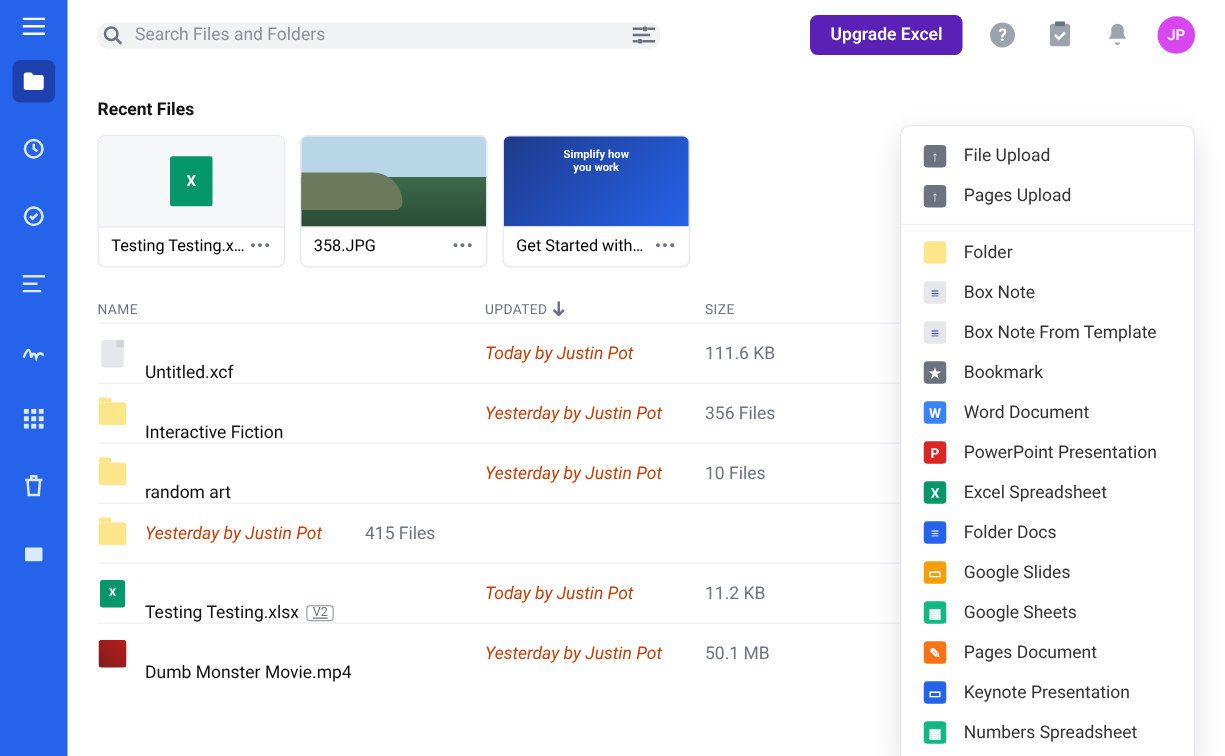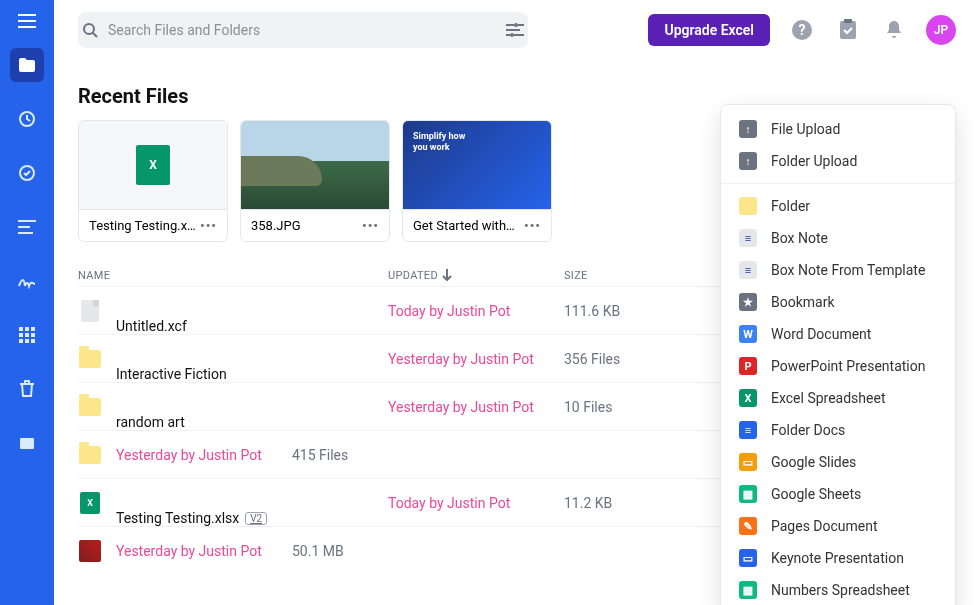--- a/index.html
+++ b/index.html
@@ -3,53 +3,53 @@
 <meta charset="utf-8">
 <style>
 * { box-sizing: border-box; margin: 0; padding: 0; font-family: -apple-system, BlinkMacSystemFont, "Segoe UI", Roboto, Helvetica, Arial, sans-serif; }
 body { width: 980px; height: 605px; overflow: hidden; background: #fff; display: flex; }
 .sidebar { width: 54px; background: #2563eb; display: flex; flex-direction: column; align-items: center; padding-top: 14px; gap: 20px; }
 .sidebar .ham { color: #fff; font-size: 20px; cursor: pointer; }
 .sidebar .nav-item { width: 34px; height: 34px; display:flex; align-items:center; justify-content:center; border-radius: 6px; color:#dbeafe; cursor:pointer; }
 .sidebar .nav-item.active { background:#1e40af; color:#fff; }
 .main { flex:1; display:flex; flex-direction:column; }
 .topbar { display:flex; align-items:center; gap:18px; padding: 12px 24px 8px 24px; }
-.searchwrap { flex:0 0 450px; background:#f1f2f4; border-radius:8px; height:36px; display:flex; align-items:center; padding:0 4px; gap:10px; }
+.searchwrap { flex:0 0 450px; background:#f1f2f4; border-radius:8px; height:21px; display:flex; align-items:center; padding:0 4px; gap:10px; }
 .searchwrap input { flex:1; border:none; background:transparent; outline:none; font-size:14px; color:#333; }
 .searchwrap input::placeholder { color:#8a8f98; }
 .spacer { flex:1; }
 .upgrade { background:#5b21b6; color:#fff; border:none; border-radius:6px; padding:8px 16px; font-size:14px; font-weight:600; cursor:pointer; }
 .icon-btn { width:28px; height:28px; display:flex; align-items:center; justify-content:center; color:#6b7280; cursor:pointer; }
 .avatar { width:30px; height:30px; border-radius:50%; background:#d946ef; color:#fff; font-size:12px; font-weight:600; display:flex; align-items:center; justify-content:center; }
 .content { padding: 6px 24px 0 24px; position:relative; flex:1; }
 .titlebar { display:flex; align-items:center; justify-content:space-between; }
 .titlebar h1 { font-size:22px; font-weight:700; display:flex; align-items:center; gap:6px; }
 .new-btn { border:1px solid #d1d5db; background:#fff; border-radius:6px; padding:7px 14px; font-size:15px; font-weight:600; display:flex; align-items:center; gap:8px; cursor:pointer; }
-.section-label { font-size:20px; font-weight:700; margin-top:22px; color:#111; }
+.section-label { font-size:14px; font-weight:700; margin-top:22px; color:#111; }
 .recent-row { display:flex; gap:12px; margin-top:12px; }
 .card { width:150px; border:1px solid #e5e7eb; border-radius:6px; overflow:hidden; background:#fff; }
-.card .thumb { height:88px; background:#f6f7f8; display:flex; align-items:center; justify-content:center; font-size:30px; }
+.card .thumb { height:72px; background:#f6f7f8; display:flex; align-items:center; justify-content:center; font-size:30px;text-align:center; }
 .card .thumb.img1 { background: linear-gradient(180deg,#b9d6e8 0%,#b9d6e8 45%,#3d6b4a 45%,#2a4a34 100%); position:relative; }
 .card .thumb.img1::after{content:"";position:absolute;left:0;top:40%;width:55%;height:30px;background:#6b7a5a;border-radius:0 40px 10px 0;}
 .card .thumb.img2 { background: linear-gradient(135deg,#1e3a8a,#2563eb); color:#fff; font-size:9px; padding:10px; display:block; }
 .card .footer { display:flex; align-items:center; justify-content:space-between; padding:8px 10px; border-top:1px solid #e5e7eb; font-size:13px; }
 .card .footer .name { white-space:nowrap; overflow:hidden; text-overflow:ellipsis; max-width:110px; }
 .dots { color:#6b7280; letter-spacing:1px; font-weight:bold; cursor:pointer; }
 .table-head { display:flex; align-items:center; margin-top:22px; font-size:11px; font-weight:400; color:#6b7280; letter-spacing:0.03em; }
 .col-name { flex:0 0 310px; }
 .col-updated { flex:0 0 176px; display:flex; align-items:center; gap:4px; }
 .col-size { flex:0 0 120px; }
 .view-toggle { margin-left:auto; display:flex; gap:6px; align-items:center; }
 .vt { width:22px; height:22px; display:flex; align-items:center; justify-content:center; border-radius:4px; color:#6b7280; cursor:pointer; }
 .vt.active { background:#2563eb; color:#fff; }
 .row { display:flex; align-items:center; height:48px; border-top:1px solid #eef0f2; font-size:14px; }
 .row .icon { width:24px; height:24px; margin-right:14px; display:flex; align-items:center; justify-content:center; font-size:18px; }
 .row .fname { flex:0 0 272px; color:#111; display:flex; align-items:center; gap:6px;margin-top:31px; }
 .row .fname .badge { font-size:10px; border:1px solid #9ca3af; border-radius:3px; padding:0 4px; color:#6b7280;text-decoration:underline; }
-.row .upd { flex:0 0 176px; color:#ec4899; }
+.row .upd { flex:0 0 176px; color:#c2410c;font-style:italic; }
 .row .sz { flex:0 0 120px; color:#6b7280; }
 .folder-ico { width:22px; height:18px; background:#fde68a; border-radius:2px; position:relative; }
 .folder-ico::before{content:"";position:absolute;top:-4px;left:0;width:10px;height:4px;background:#fde68a;border-radius:2px 2px 0 0;}
 .file-ico { width:18px; height:22px; background:#e5e7eb; border-radius:2px; position:relative; }
 .file-ico::after{content:"";position:absolute;top:0;right:0;width:6px;height:6px;background:#d1d5db;}
 .xlsx-ico { width:20px; height:22px; background:#059669; border-radius:2px; display:flex; align-items:center; justify-content:center; color:#fff; font-size:9px; font-weight:bold; }
 .mp4-ico { width:22px; height:22px; background:linear-gradient(45deg,#7f1d1d,#b91c1c); border-radius:2px; }
 .dropdown { position:absolute; right:24px; top:48px; width:236px; background:#fff; border:1px solid #e5e7eb; border-radius:8px; box-shadow:0 8px 24px rgba(0,0,0,0.12); padding:8px 0; z-index:10; }
 .dropdown .item { display:flex; align-items:center; gap:14px; padding:7px 18px; font-size:14px; color:#333; cursor:pointer; }
 .dropdown hr { border:none; border-top:1px solid #eef0f2; margin:6px 0; }
@@ -258,34 +258,37 @@
             <span>Testing Testing.xlsx</span>
             <span class="badge">V2</span>
           </div>
           <div class="upd">Today by Justin Pot</div>
           <div class="sz">11.2 KB</div>
         </div>
         <div class="row">
           <div class="icon">
             <div class="mp4-ico"></div>
           </div>
+          <div class="fname">
+            <span>Dumb Monster Movie.mp4</span>
+          </div>
           <div class="upd">Yesterday by Justin Pot</div>
           <div class="sz">50.1 MB</div>
         </div>
       </div>
 
     <div class="dropdown">
       <div id="menu-g1">
           <div class="item">
             <div class="di gray">↑</div>
             <span>File Upload</span>
           </div>
           <div class="item">
             <div class="di gray">↑</div>
-            <span>Folder Upload</span>
+            <span>Pages Upload</span>
           </div>
         </div>
       <hr>
       <div id="menu-g2">
           <div class="item">
             <div class="di yellow"></div>
             <span>Folder</span>
           </div>
           <div class="item">
             <div class="di note">≡</div>

